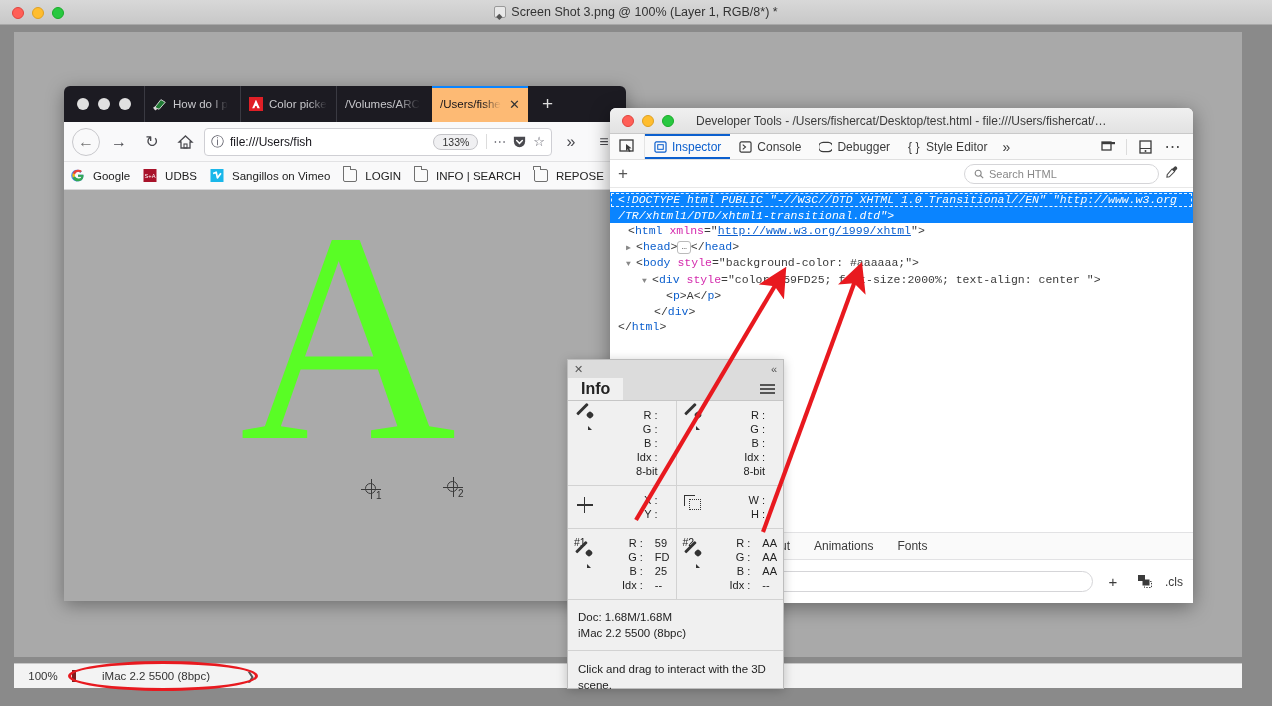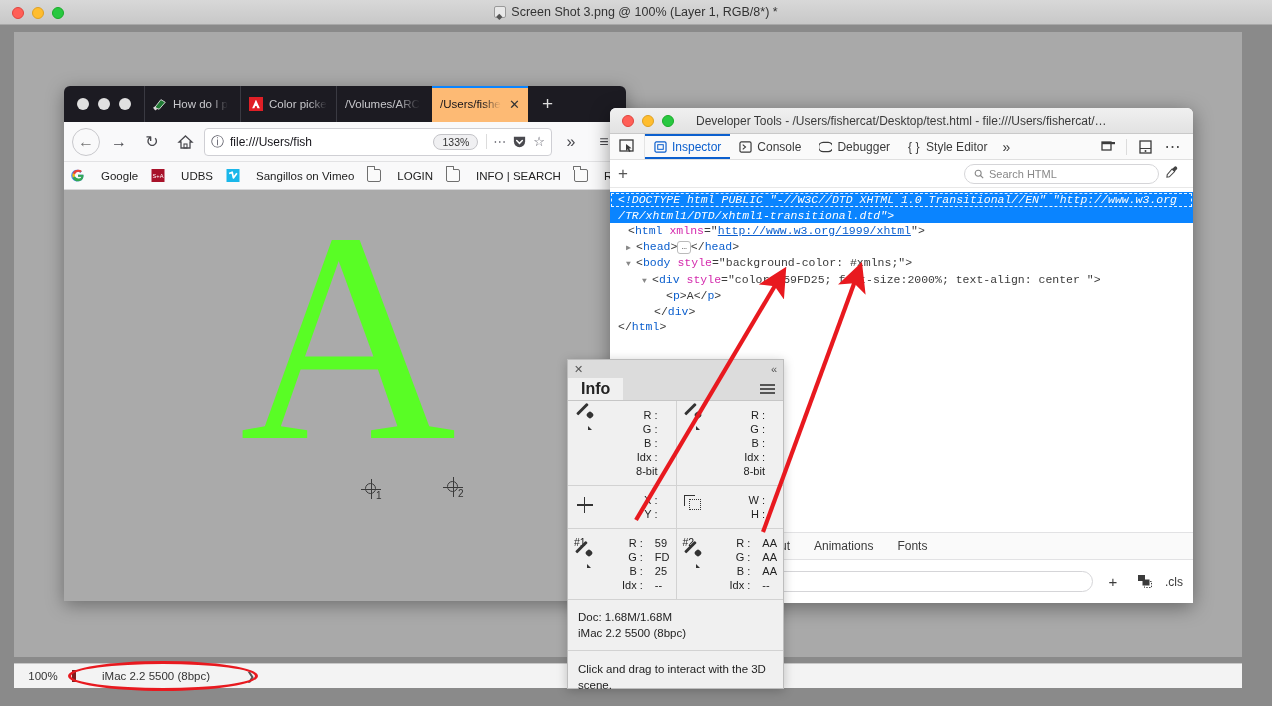--- a/index.html
+++ b/index.html
@@ -110,21 +110,21 @@
   #ff-zoom {
     font-size: 10.5px; color: #333; border: 1px solid #c4c4c8; border-radius: 10px;
     padding: 1px 8px; background: #f0f0f2;
   }
   .url-icon { color: #5b5b66; font-size: 13px; display: flex; align-items: center; }
   #ff-bookmarks {
     height: 28px; background: #f9f9fa; border-bottom: 1px solid #d8d8da;
     display: flex; align-items: center; padding: 0 7px; gap: 13px;
     font-size: 11.5px; color: #222; white-space: nowrap; overflow: hidden;
   }
-  .bm { display: flex; align-items: center; gap: 16px; }
+  .bm { display: flex; align-items: center; gap: 8px; }
   .bm .bmi { width: 14px; height: 13px; flex: 0 0 14px; }
   .folder {
     width: 14px; height: 11px; border: 1.4px solid #6f6f6f; border-radius: 1px 2px 2px 2px;
     position: relative; background: #fafafa;
   }
   .folder::before {
     content: ""; position: absolute; left: -1.4px; top: -4px; width: 6px; height: 3px;
     border: 1.4px solid #6f6f6f; border-bottom: none; border-radius: 1px 1px 0 0; background: #fafafa;
   }
   #ff-content {
@@ -520,21 +520,21 @@
   </div>
 
   <div id="dt-markup">
     <div class="mline sel sel-outline"><span class="doctype">&lt;!DOCTYPE html PUBLIC "-//W3C//DTD XHTML 1.0 Transitional//EN" "http://www.w3.org</span></div>
     <div class="mline sel"><span class="doctype">/TR/xhtml1/DTD/xhtml1-transitional.dtd"&gt;</span></div>
 
     <div class="mline"><span class="twisty"></span><span class="tagpunct">&lt;</span><span class="tagname">html</span> <span class="attrname">xmlns</span><span class="tagpunct">="</span><span class="attrval"><a href="#">http://www.w3.org/1999/xhtml</a></span><span class="tagpunct">"&gt;</span></div>
 
     <div class="mline" style="padding-left:16px;"><span class="twisty" style="font-size:8px;">▶</span><span class="tagpunct">&lt;</span><span class="tagname">head</span><span class="tagpunct">&gt;</span><span class="collapsed-badge">…</span><span class="tagpunct">&lt;/</span><span class="tagname">head</span><span class="tagpunct">&gt;</span></div>
 
-    <div class="mline" style="padding-left:16px;"><span class="twisty" style="font-size:8px;">▼</span><span class="tagpunct">&lt;</span><span class="tagname">body</span> <span class="attrname">style</span><span class="tagpunct">="</span><span class="attrval">background-color: #xmlns;</span><span class="tagpunct">"&gt;</span></div>
+    <div class="mline" style="padding-left:16px;"><span class="twisty" style="font-size:8px;">▼</span><span class="tagpunct">&lt;</span><span class="tagname">body</span> <span class="attrname">style</span><span class="tagpunct">="</span><span class="attrval">background-color: #aaaaaa;</span><span class="tagpunct">"&gt;</span></div>
 
     <div class="mline" style="padding-left:32px;"><span class="twisty" style="font-size:8px;">▼</span><span class="tagpunct">&lt;</span><span class="tagname">div</span> <span class="attrname">style</span><span class="tagpunct">="</span><span class="attrval">color:#59FD25; font-size:2000%; text-align: center </span><span class="tagpunct">"&gt;</span></div>
 
     <div class="mline" style="padding-left:56px;"><span class="tagpunct">&lt;</span><span class="tagname">p</span><span class="tagpunct">&gt;</span><span class="attrval">A</span><span class="tagpunct">&lt;/</span><span class="tagname">p</span><span class="tagpunct">&gt;</span></div>
 
     <div class="mline" style="padding-left:44px;"><span class="tagpunct">&lt;/</span><span class="tagname">div</span><span class="tagpunct">&gt;</span></div>
     <div class="mline" style="padding-left:8px;"><span class="tagpunct">&lt;/</span><span class="tagname">html</span><span class="tagpunct">&gt;</span></div>
   </div>
 
   <div id="dt-bottom-tabs">

